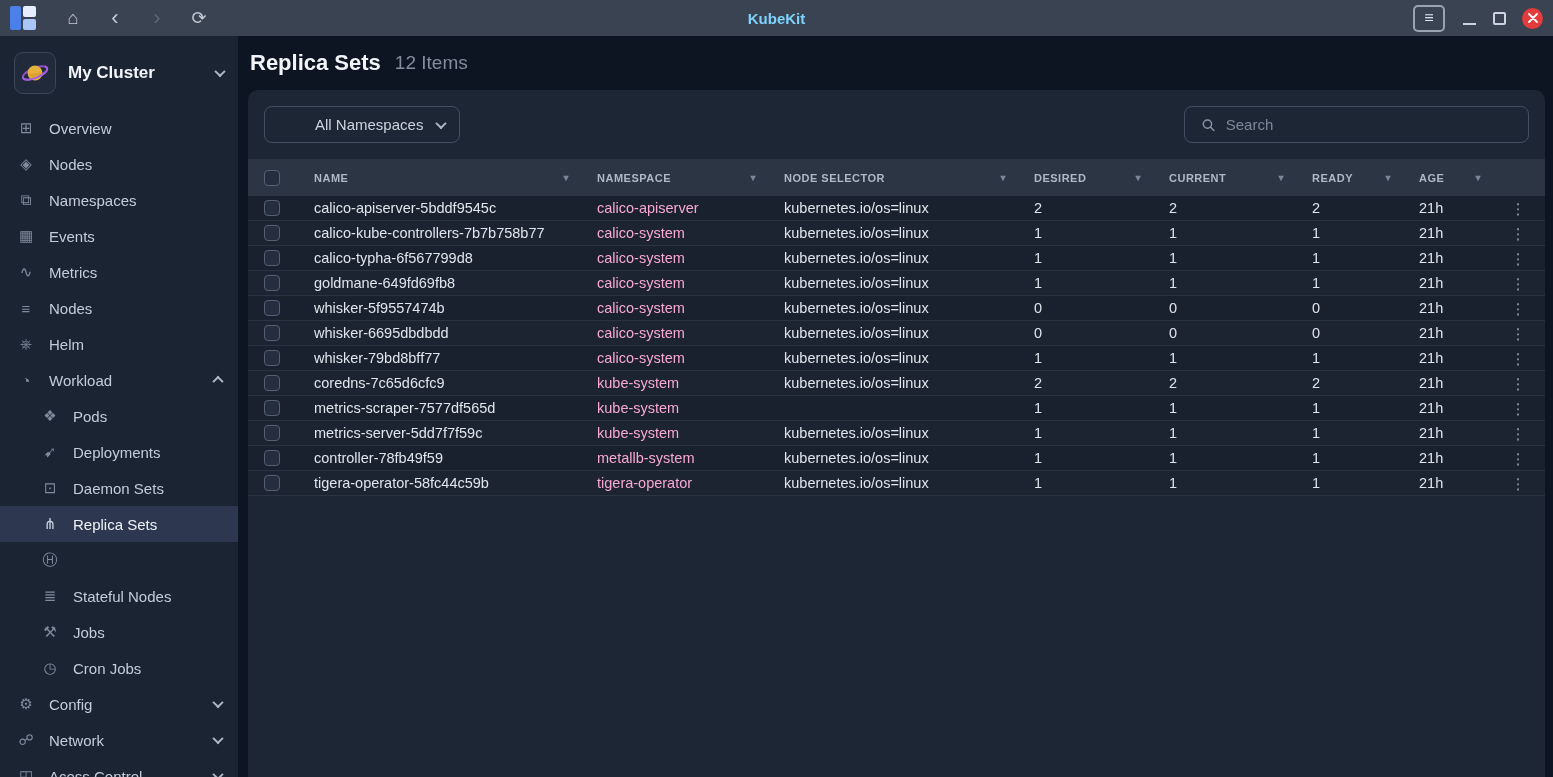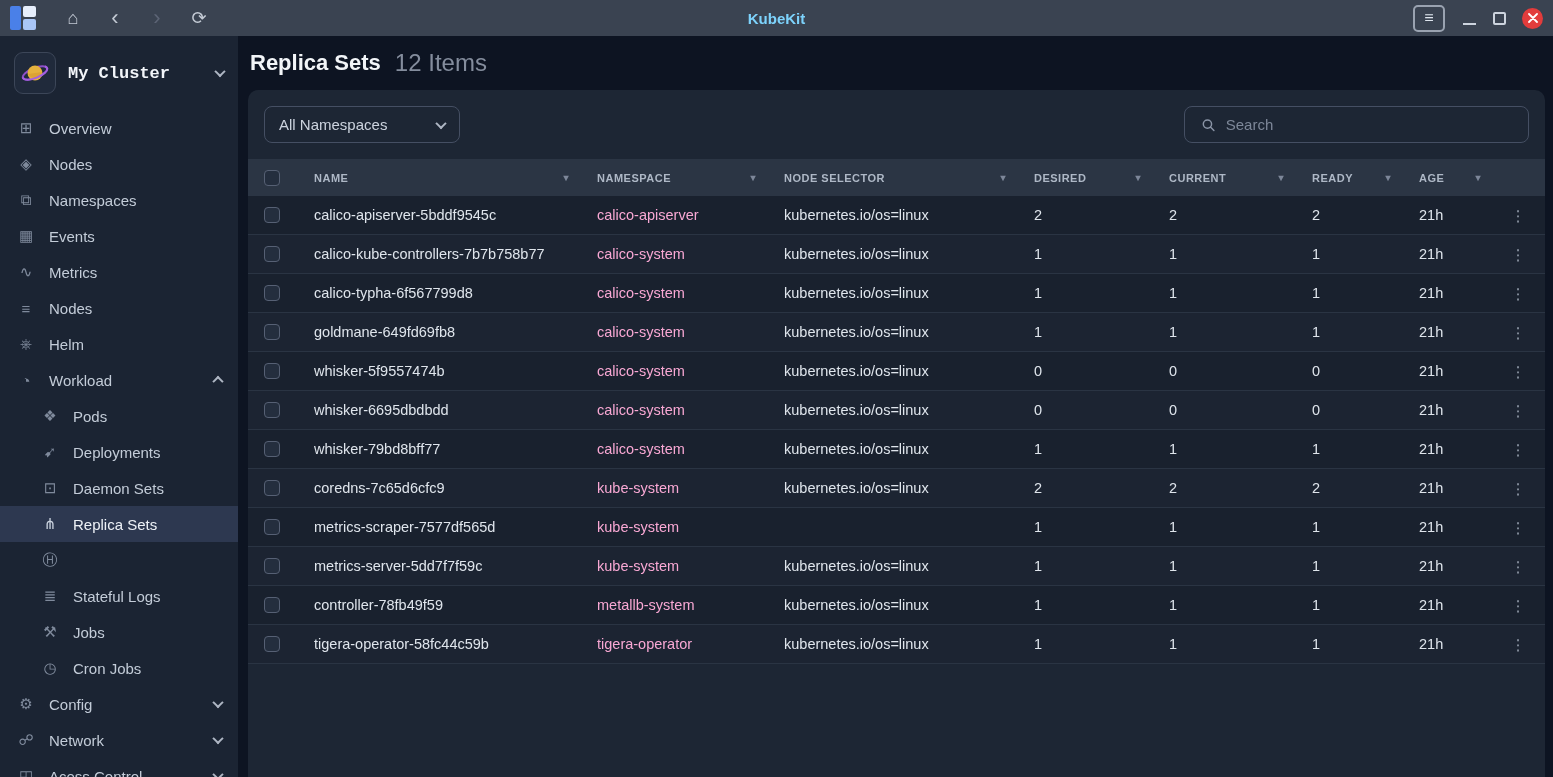--- a/index.html
+++ b/index.html
@@ -22,53 +22,53 @@
   .win-min { width:16px; height:14px; display:flex; align-items:flex-end; justify-content:center; }
   .win-min i { display:block; width:13px; height:2px; background:#cdd4de; }
   .win-max { width:13px; height:13px; border:2px solid #cdd4de; border-radius:2px; }
   .win-close { width:21px; height:21px; border-radius:50%; background:#e23c3c; display:flex; align-items:center; justify-content:center; }
 
   
   .content { display:flex; height:741px; }
 
   
   .sidebar { width:238px; background:#1b2433; flex-shrink:0; overflow:hidden; }
-  .cluster { height:74px; display:flex; align-items:center; padding:0 14px; gap:12px;font-family:Liberation Mono, monospace; }
+  .cluster { height:74px; display:flex; align-items:center; padding:0 14px; gap:12px; }
   .cluster-icon-box { width:42px; height:42px; border:1px solid #3c4658; border-radius:9px; display:flex; align-items:center; justify-content:center; background:#202a3b; }
   .cluster-name { font-size:17px; font-weight:bold; color:#f2f5f9; flex:1; }
   .chev { width:8px; height:8px; border-right:2px solid #aeb6c3; border-bottom:2px solid #aeb6c3; display:inline-block; }
   .chev.down { transform:rotate(45deg) translate(-1px,-1px); }
   .chev.up { transform:rotate(-135deg) translate(-1px,-1px); }
   .nav { }
   .nav-item { height:36px; display:flex; align-items:center; padding:0 16px; gap:13px; color:#c3ccd8; font-size:15px; cursor:default; }
   .nav-item .nicon { width:20px; text-align:center; color:#7f8a9c; font-size:15px; flex-shrink:0; }
   .nav-item.sub { padding-left:40px; }
   .nav-item.active { background:#2d3850; color:#eef2f7; }
   .nav-item.active .nicon { color:#cdd5e1; }
   .nav-item .spacer { flex:1; }
 
   
   .main { flex:1; padding:0 8px 0 10px; display:flex; flex-direction:column; }
   .page-head { height:54px; display:flex; align-items:center; gap:14px; padding-left:2px; }
   .page-title { font-size:22px; font-weight:bold; color:#f2f5f8; }
-  .page-count { font-size:24px; color:#848d9d; }
+  .page-count { font-size:19px; color:#848d9d; }
   .panel { flex:1; background:#1d2634; border-radius:10px 10px 0 0; overflow:hidden; display:flex; flex-direction:column; }
   .toolbar { padding:16px; display:flex; align-items:center; }
   .ns-select { width:196px; height:37px; border:1px solid #454f63; border-radius:8px; display:flex; align-items:center; padding:0 14px; gap:10px; color:#ccd3de; font-size:15px; }
-  .ns-select .lbl { flex:1; }
+  .ns-select .lbl { flex:1;margin-left:36px; }
   .search-box { margin-left:auto; width:345px; height:37px; border:1px solid #454f63; border-radius:8px; display:flex; align-items:center; padding:0 16px; gap:10px; }
   .search-box input { background:transparent; border:none; outline:none; color:#ccd3de; font-size:15px; width:100%; font-family:"Liberation Sans", sans-serif; }
   .search-box input::placeholder { color:#7d8798; }
 
   
   .tgrid { display:grid; grid-template-columns:48px 283px 187px 250px 135px 143px 107px 90px 1fr; align-items:center; }
   .thead { background:#2b3544; height:37px; }
   .th { display:flex; align-items:center; justify-content:space-between; padding:0 10px 0 18px; font-size:11px; font-weight:bold; letter-spacing:.5px; color:#aeb8c6; }
   .sort { color:#7d8799; font-size:10px; }
-  .trow { height:39px; background:#19212e; border-bottom:1px solid #2a3443; font-size:14.5px; }
+  .trow { height:25px; background:#19212e; border-bottom:1px solid #2a3443; font-size:14.5px; }
   .trow:nth-child(even) { background:#1c2432; }
   .cell { padding-left:18px; overflow:hidden; white-space:nowrap; }
   .cbx-cell { display:flex; justify-content:center; padding:0; }
   .cbx { width:16px; height:16px; border:1.5px solid #566074; border-radius:4px; background:#242e3e; }
   .ns-link { color:#f9a8d4; }
   .kebab-cell { display:flex; justify-content:center; padding:0; }
   .kebab { color:#98a1b0; font-size:15px; letter-spacing:0; line-height:1; }
   .tbody-fill { flex:1; background:#1d2634; }
 </style>
 </head>
@@ -166,21 +166,21 @@
       </div>
       <div class="nav-item sub active">
         <span class="nicon">⋔</span>
         <span>Replica Sets</span>
       </div>
       <div class="nav-item sub">
         <span class="nicon">Ⓗ</span>
       </div>
       <div class="nav-item sub">
         <span class="nicon">≣</span>
-        <span>Stateful Logs</span>
+        <span>Stateful Nodes</span>
       </div>
       <div class="nav-item sub">
         <span class="nicon">⚒</span>
         <span>Jobs</span>
       </div>
       <div class="nav-item sub">
         <span class="nicon">◷</span>
         <span>Cron Jobs</span>
       </div>
       <div class="nav-item">

